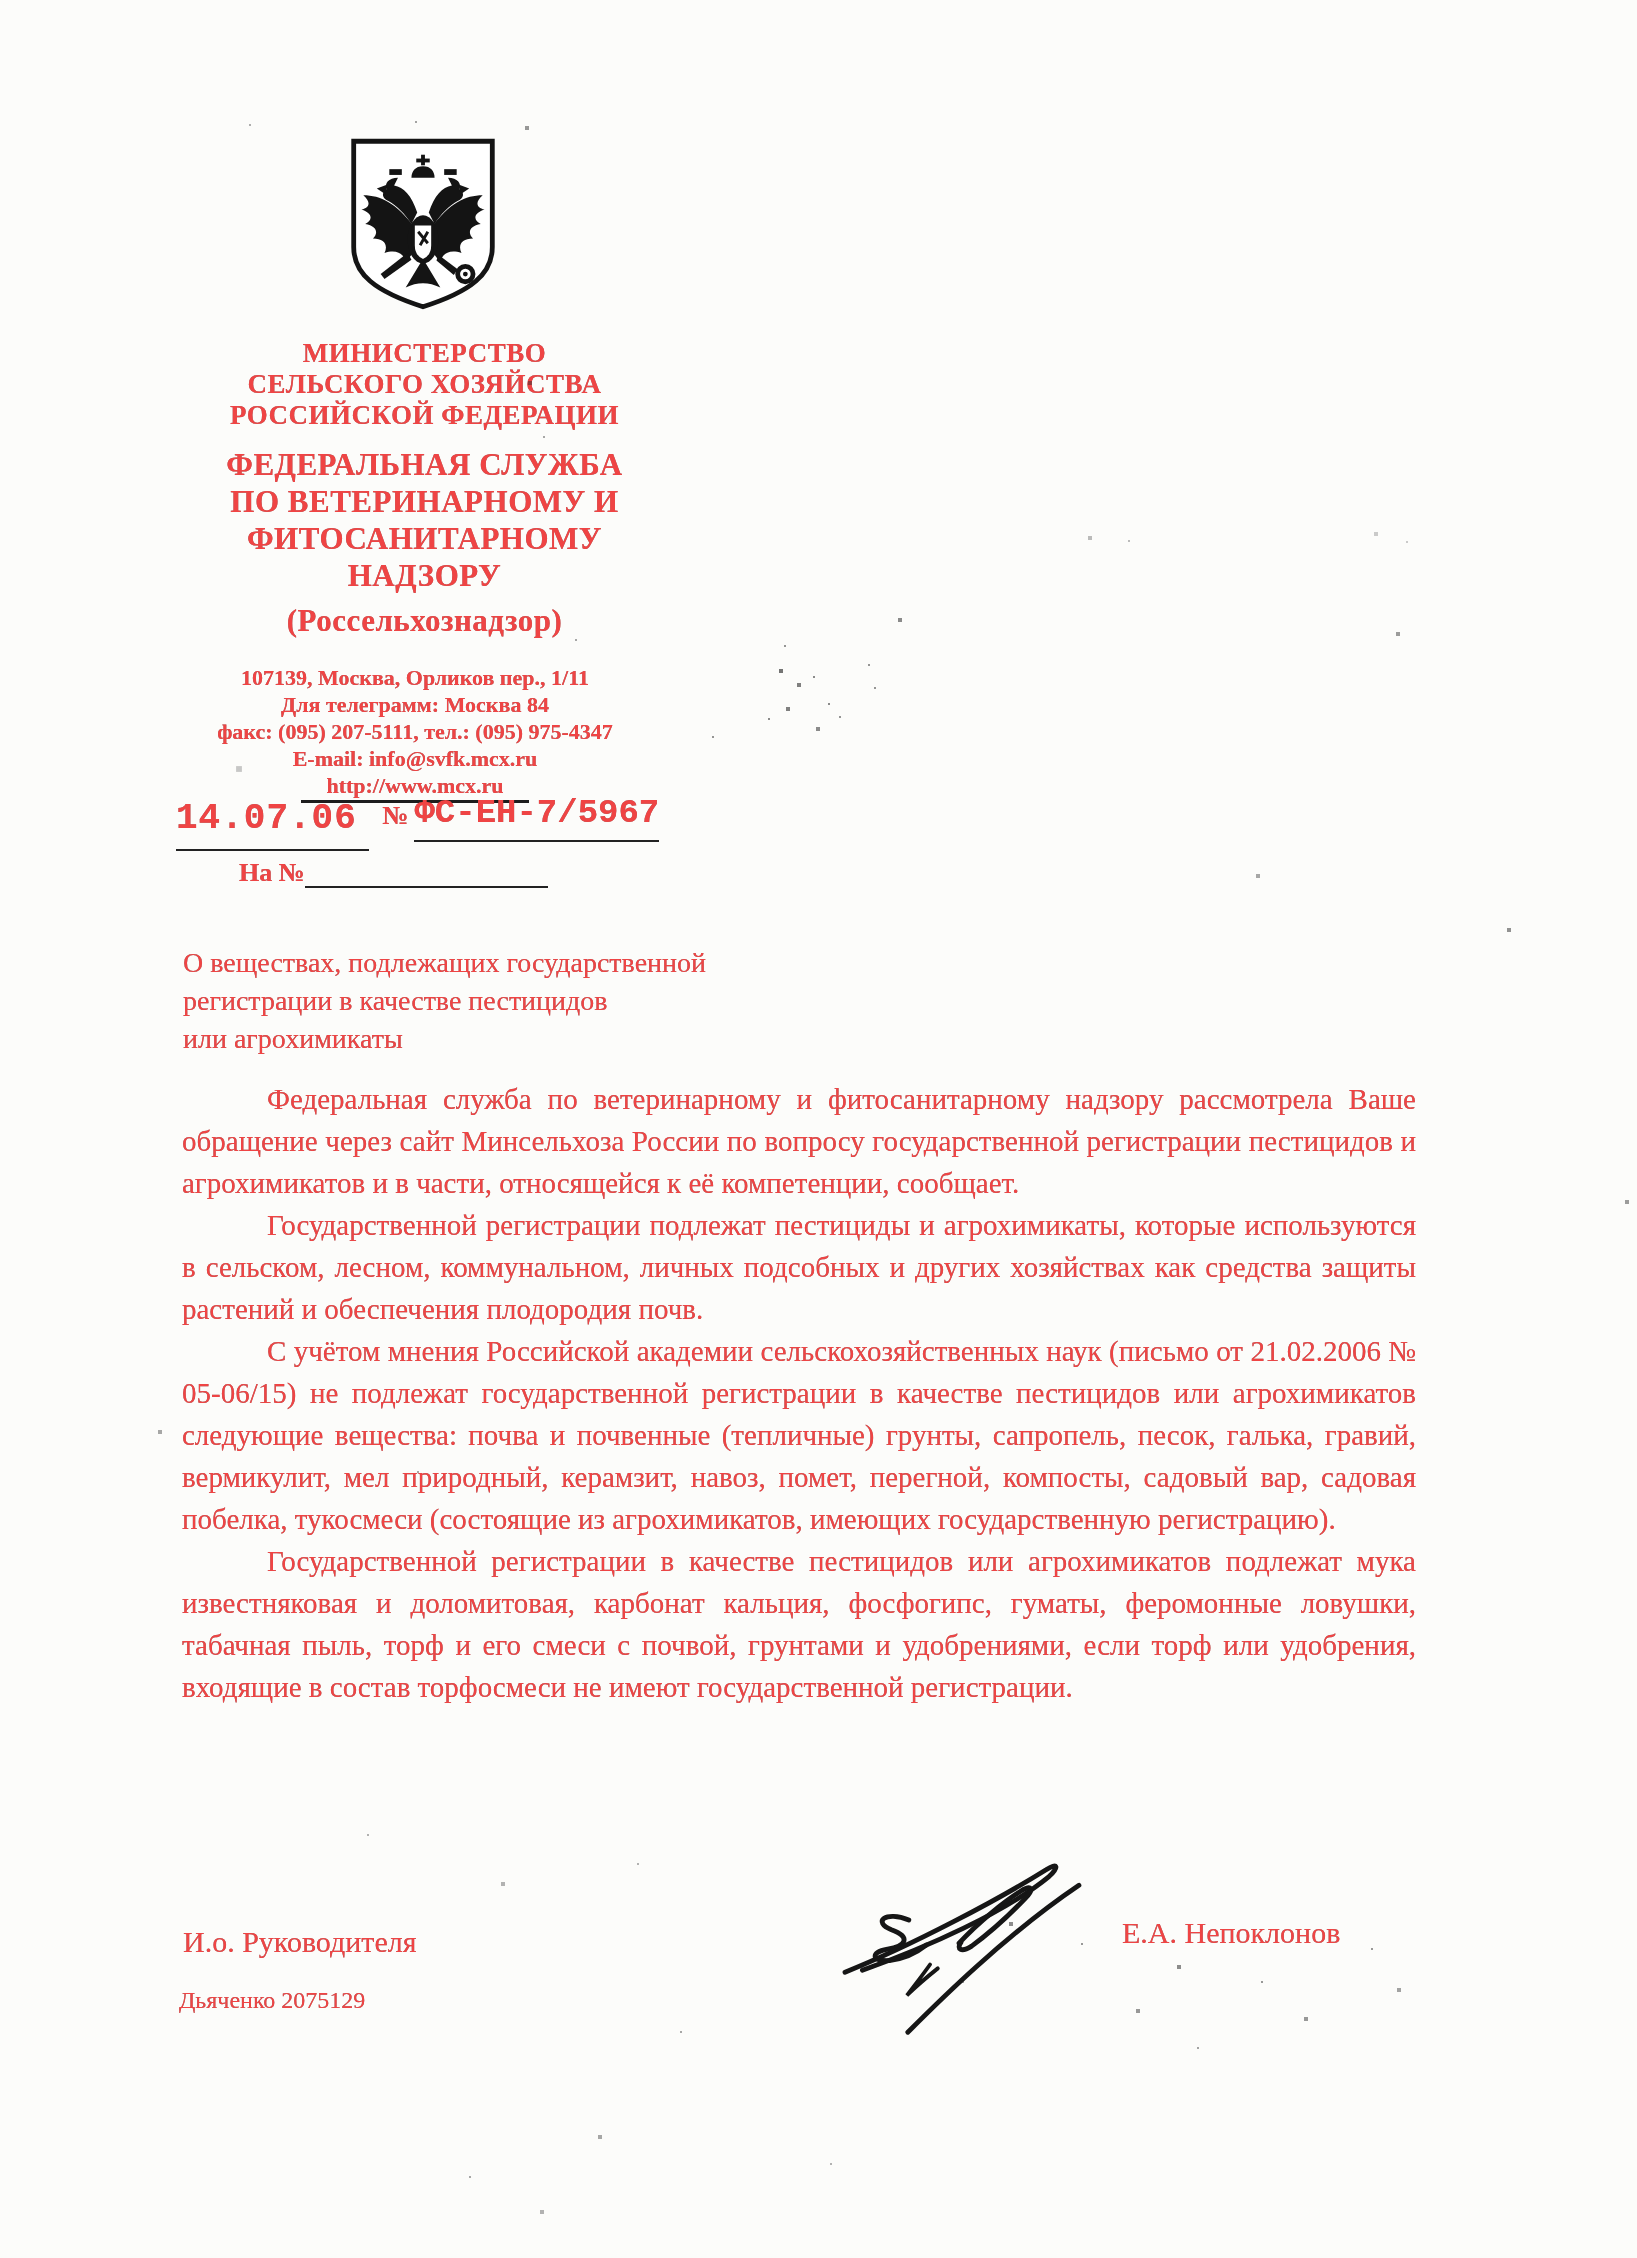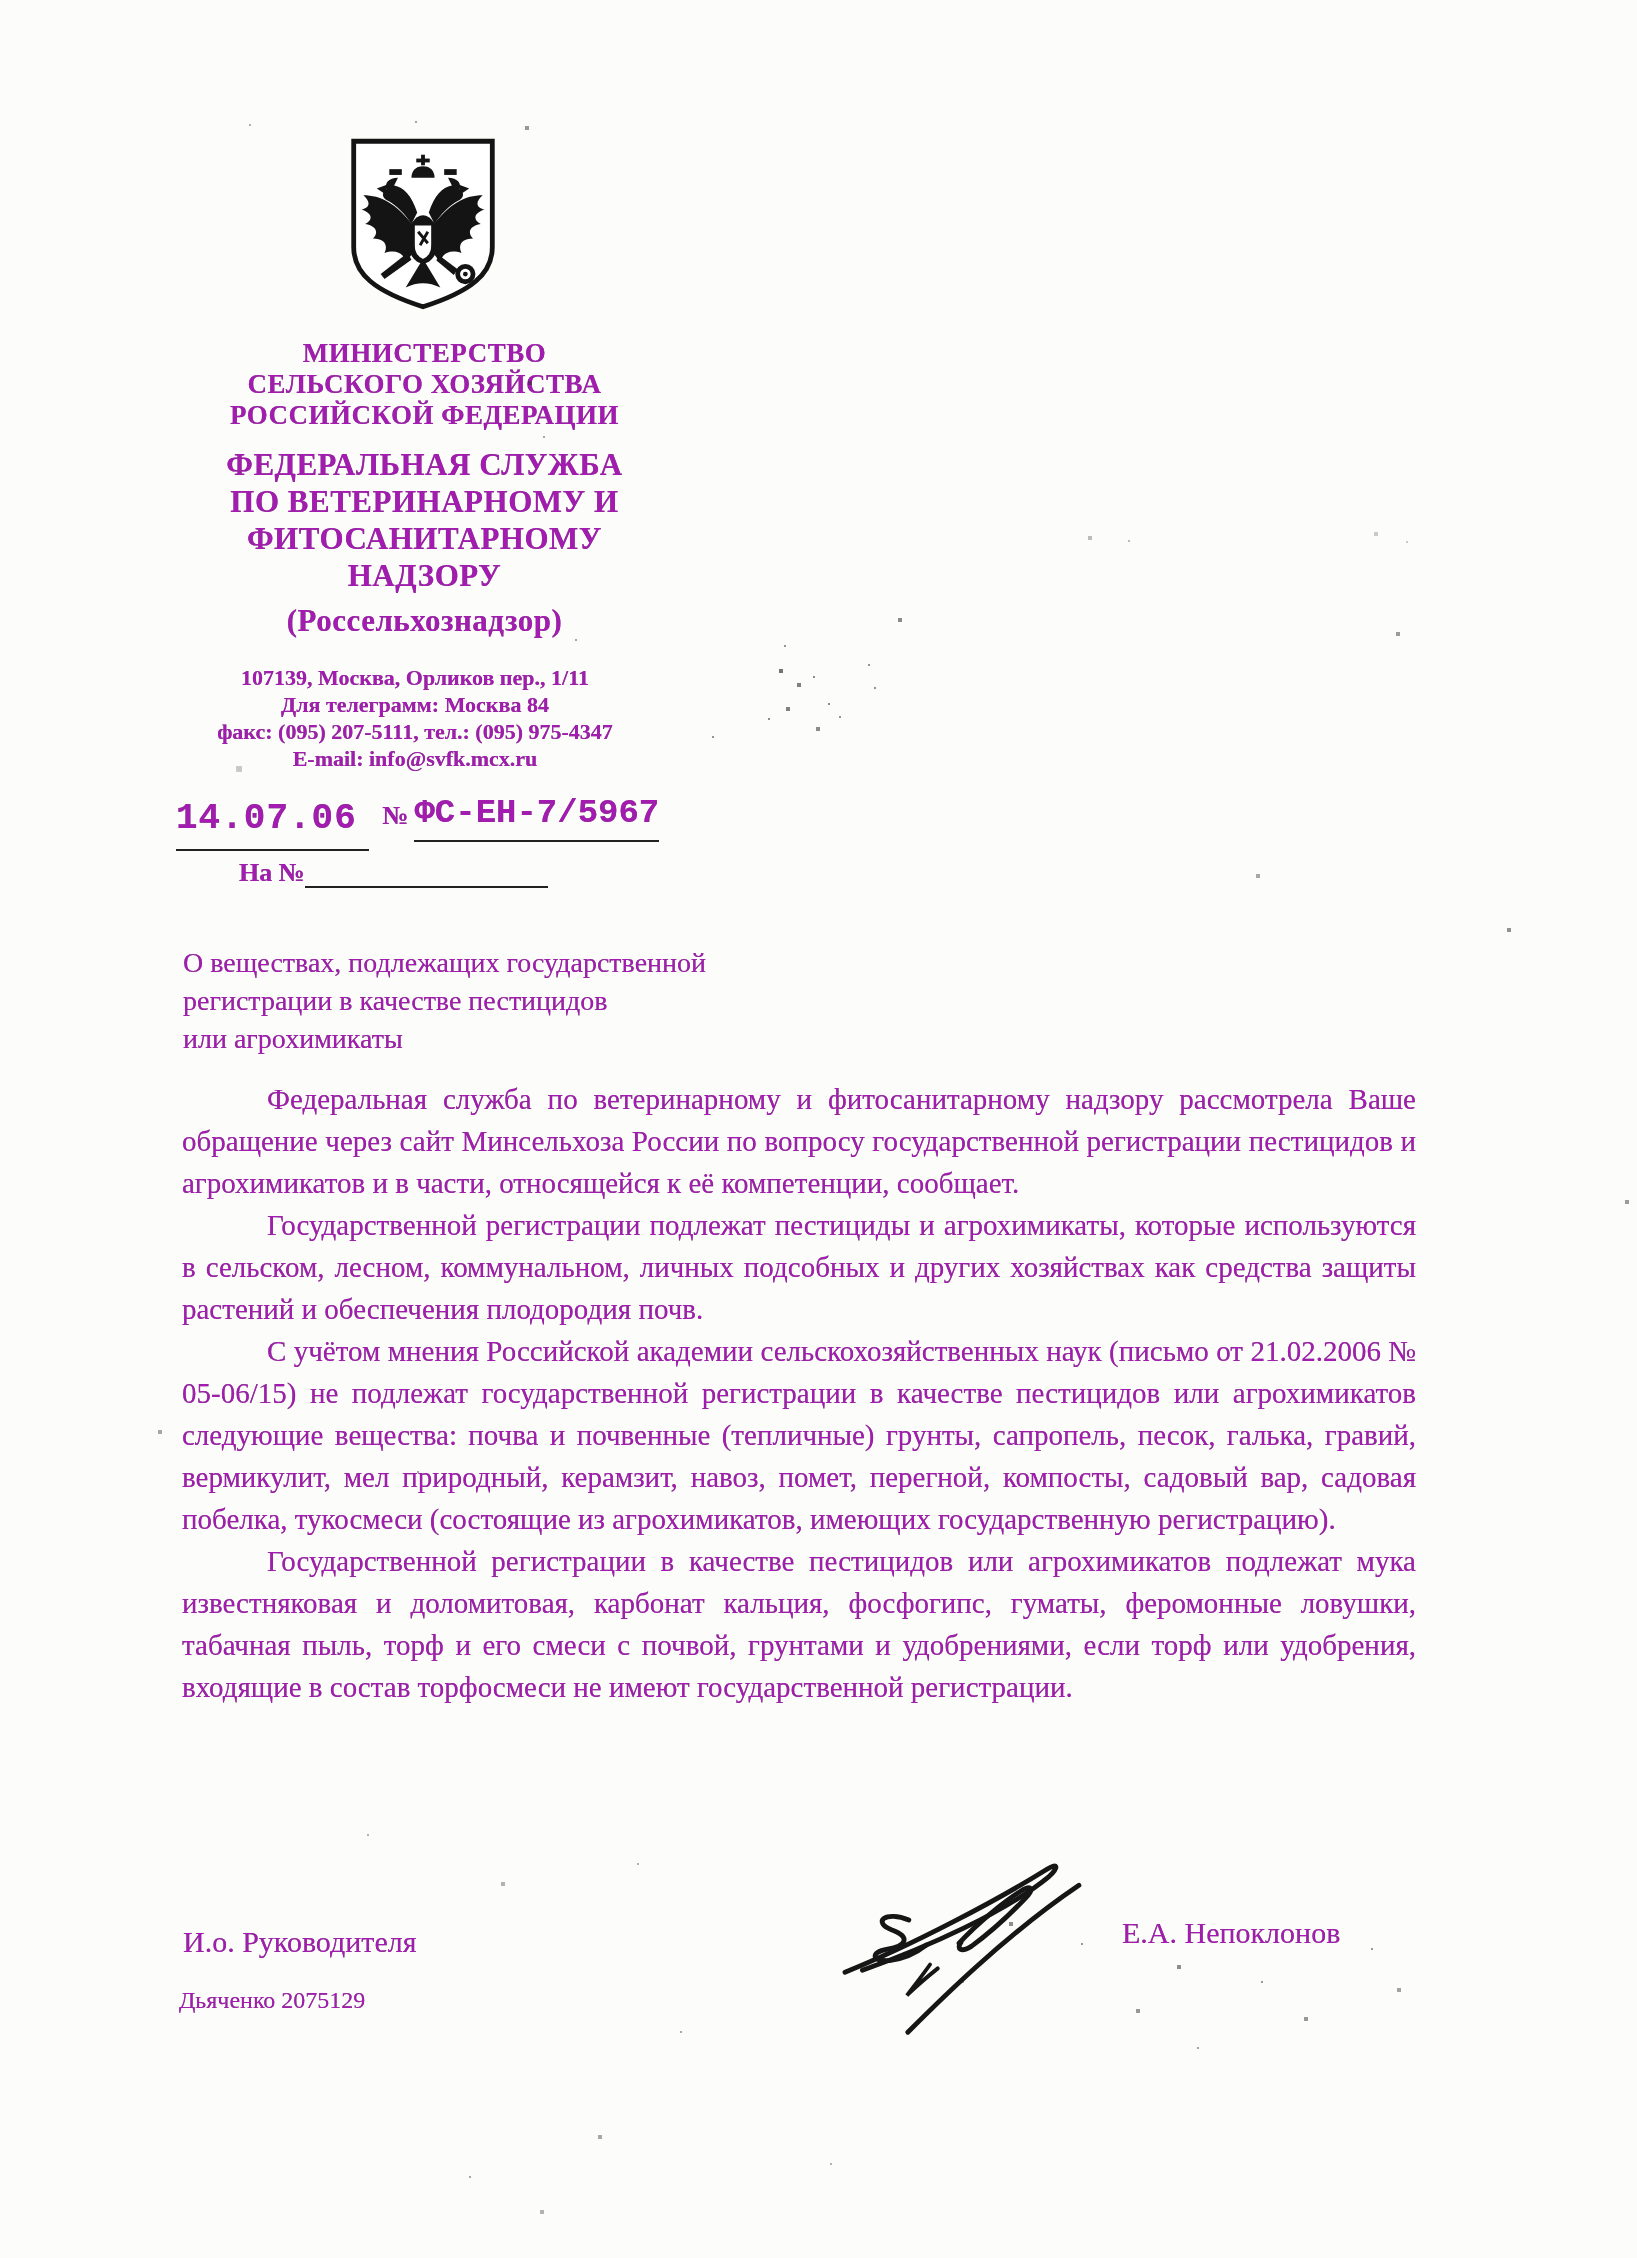--- a/index.html
+++ b/index.html
@@ -1,21 +1,21 @@
 <!DOCTYPE html>
 <html><head>
 <meta charset="utf-8">
 <style>
   html,body{margin:0;padding:0;background:#e8e8e6;}
   .page{
     position:relative;
     width:1638px;height:2258px;
     margin:0 auto;
     background:#fcfcfa;
-    color:#a21caf;
+    color:#ef4444;
     font-family:"Liberation Serif","DejaVu Serif",serif;
     overflow:hidden;
     text-shadow:0 0 0.6px rgba(25,25,25,.55);
   }
   
   .emblem{position:absolute;left:346px;top:135px;width:154px;height:179px;}
   .ministry{position:absolute;left:135px;top:338px;width:579px;text-align:center;
     font-weight:bold;font-size:27px;line-height:31px;letter-spacing:0.5px;}
   .service{position:absolute;left:135px;top:446px;width:579px;text-align:center;
     font-weight:bold;font-size:31px;line-height:37px;letter-spacing:0.5px;}
@@ -133,20 +133,21 @@
     <div>ФИТОСАНИТАРНОМУ</div>
     <div>НАДЗОРУ</div>
     <div class="rosselkhoz">(Россельхознадзор)</div>
   </div>
 
   <div class="address">
     <div>107139, Москва, Орликов пер., 1/11</div>
     <div>Для телеграмм: Москва 84</div>
     <div>факс: (095) 207-5111, тел.: (095) 975-4347</div>
     <div>E-mail: info@svfk.mcx.ru</div>
+    <div><span class="web">http://www.mcx.ru</span></div>
   </div>
 
   <div class="ref-row">
     <span class="ref-date-wrap">14.07.06</span><span class="ref-no-label">№</span><span class="ref-number-wrap">ФС-ЕН-7/5967</span>
   </div>
   <div class="reply-row">
     <span>На №</span><span class="reply-blank"></span>
   </div>
 
   <div class="subject">

